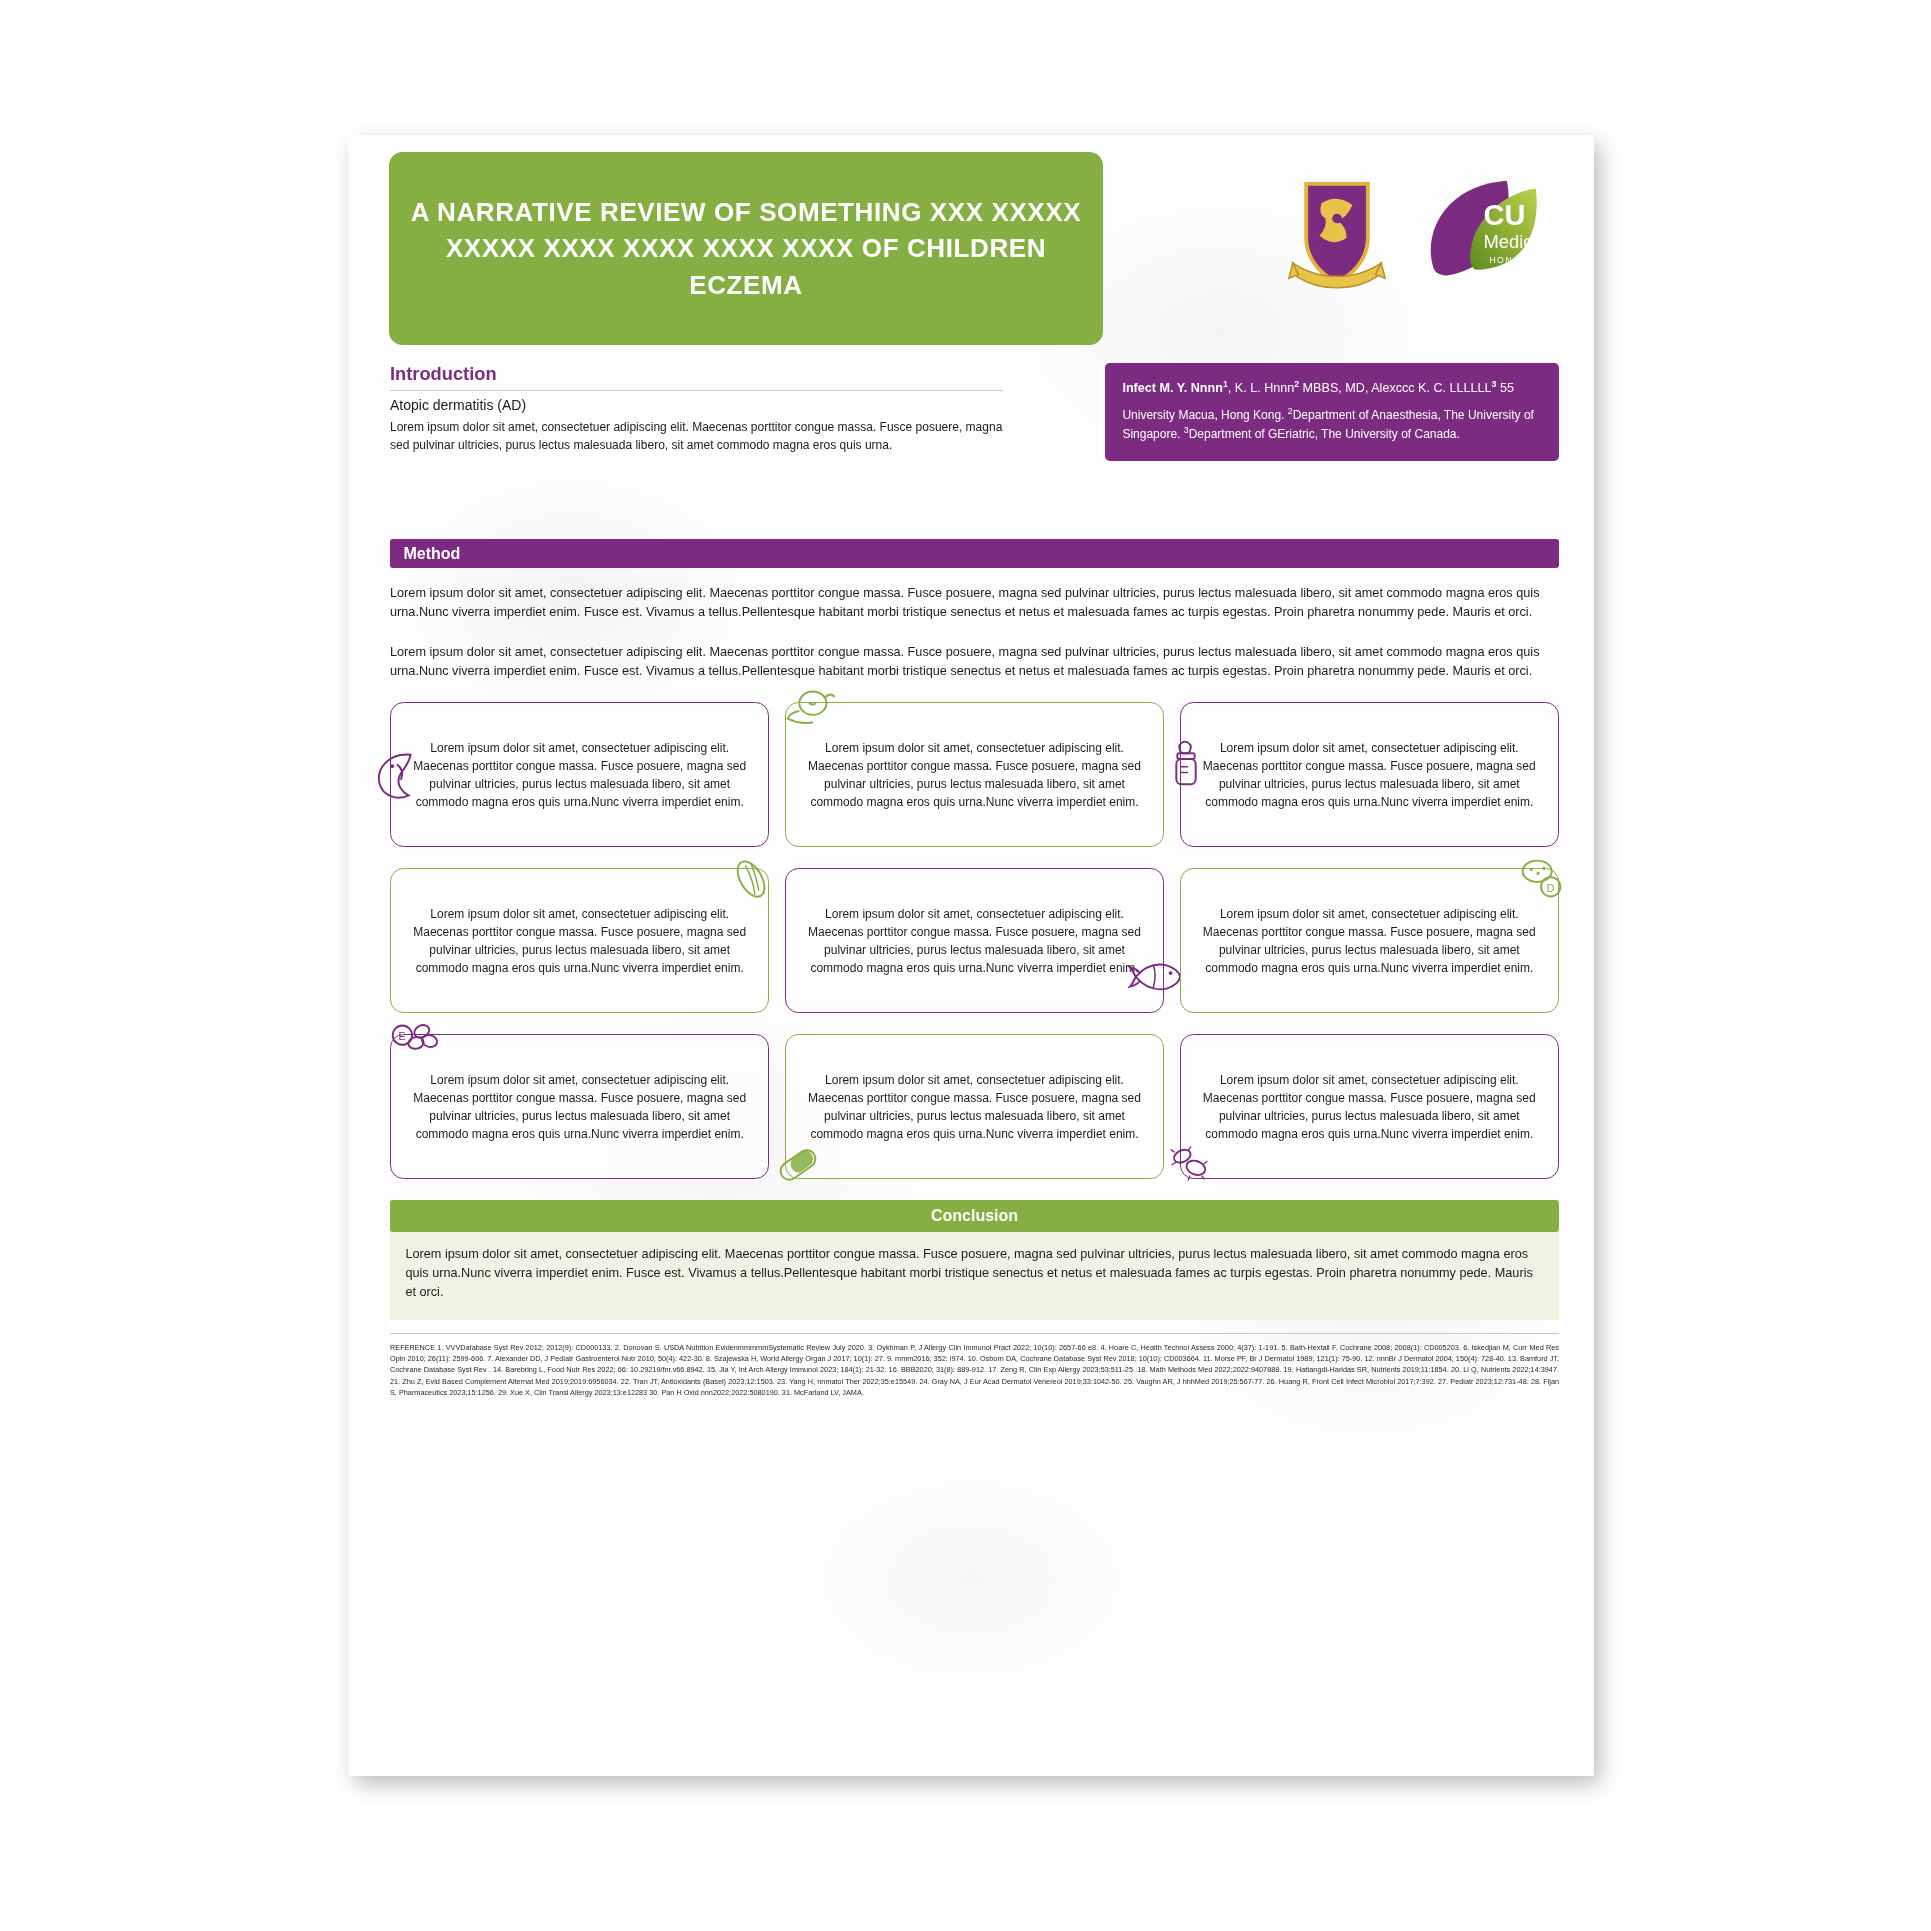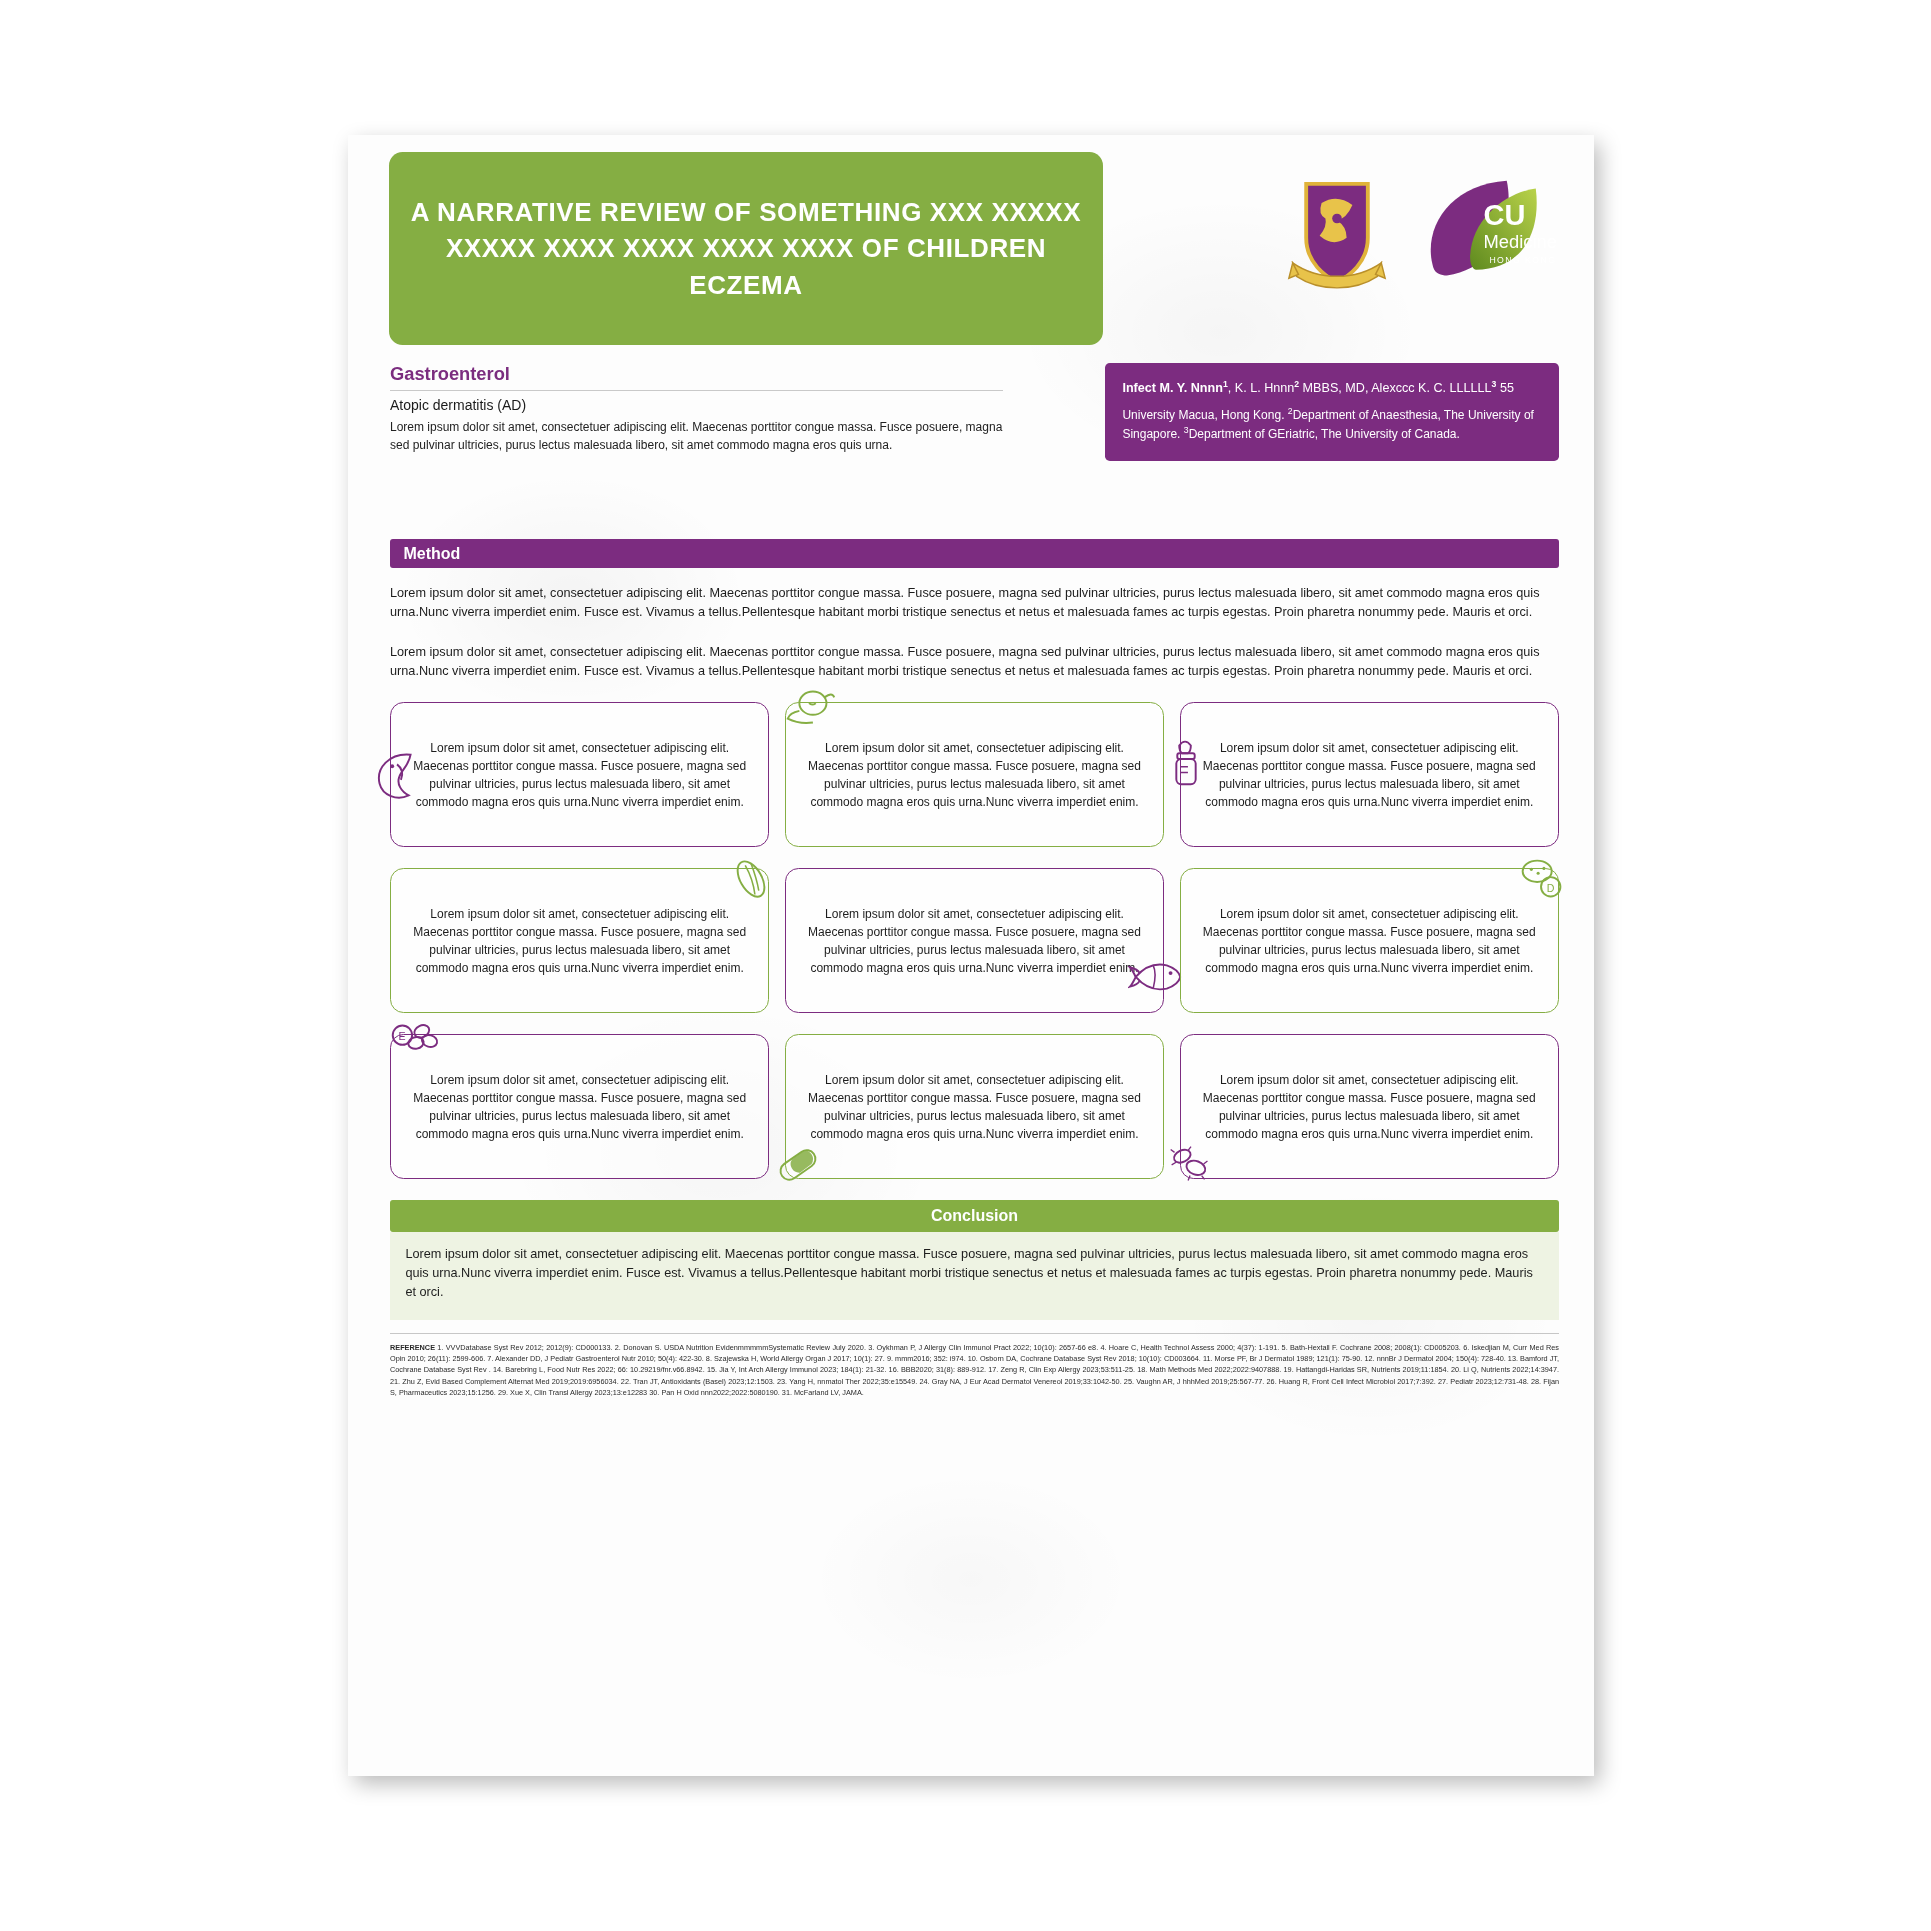--- a/index.html
+++ b/index.html
@@ -236,21 +236,21 @@
   
   .refs {
     margin: 13.5px 35px 0 42px;
     border-top: 1px solid #c7c7c7;
     padding-top: 7.7px;
     font-size: 7.3px;
     line-height: 1.55;
     color: #2a2a2a;
     text-align: justify;
   }
-  .refs b { font-weight: bold; }
+  .refs b { font-weight: normal; }
 </style>
 </head>
 <body>
 
 <div class="canvas">
   <div class="poster">
     <div class="inner">
 
       <div class="header-row">
         <div class="title-block">
@@ -283,21 +283,21 @@
               <text x="72" y="52" font-family="Liberation Sans, sans-serif" font-size="30" font-weight="bold" fill="#ffffff">CU</text>
               <text x="72" y="76" font-family="Liberation Sans, sans-serif" font-size="19" fill="#ffffff">Medicine</text>
               <text x="78" y="91" font-family="Liberation Sans, sans-serif" font-size="9" letter-spacing="1.5" fill="#ffffff">HONG KONG</text>
             </svg>
           </div>
         </div>
       </div>
 
       <div class="mid-row">
         <div class="intro">
-          <h2>Gastroenterol</h2>
+          <h2>Introduction</h2>
           <h3>Atopic dermatitis (AD)</h3>
           <p>Lorem ipsum dolor sit amet, consectetuer adipiscing elit. Maecenas porttitor congue massa. Fusce posuere, magna sed pulvinar ultricies, purus lectus malesuada libero, sit amet commodo magna eros quis urna.</p>
         </div>
 
         <div class="authors">
           <div class="names">
             <span>Infect M. Y. Nnnn</span><sup>1</sup><span class="norm">, K. L. Hnnn</span><sup>2</sup><span class="norm"> MBBS, MD, Alexccc K. C. LLLLLL</span><sup>3</sup><span class="norm"> 55</span>
           </div>
           <div class="affil">
             University Macua, Hong Kong. <sup>2</sup>Department of Anaesthesia, The University of Singapore. <sup>3</sup>Department of GEriatric, The University of Canada.

